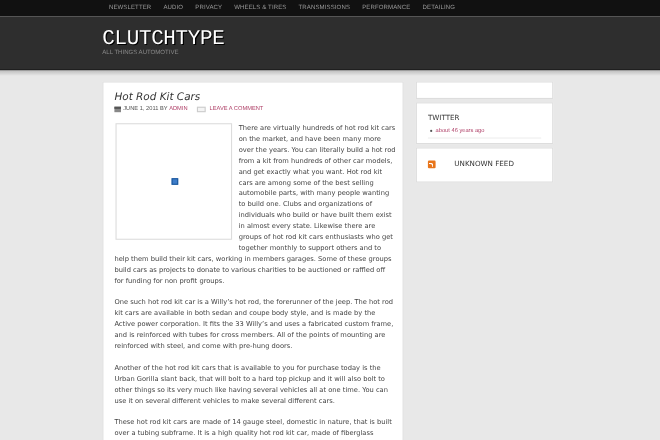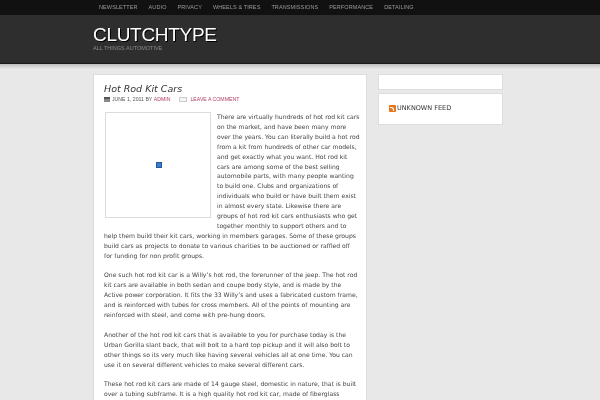--- a/index.html
+++ b/index.html
@@ -23,21 +23,21 @@
       position: absolute; left: 0; top: 15px; width: 600px; height: 49px;
       background: #2e2e2e;
       border-bottom: 1px solid #1a1a1a;
     }
     .shadow {
       position: absolute; left: 0; top: 64px; width: 600px; height: 5px;
       background: linear-gradient(#bdbdbd, #e8e8e8);
     }
     .site-title {
       position: absolute; left: 93px; top: 24px;
-      font-family: Liberation Sans, sans-serif;
+      font-family: Liberation Mono, monospace;
       font-size: 19px; color: #ffffff; letter-spacing: -0.3px;
       text-shadow: 1px 1px 0 #000;
     }
     .tagline {
       position: absolute; left: 93px; top: 45px;
       font-family: "Liberation Sans", sans-serif;
       font-size: 5.5px; color: #8a8a8a; text-transform: uppercase;
     }
     .main {
       position: absolute; left: 93px; top: 74px; width: 274px; height: 330px;
@@ -87,21 +87,21 @@
     }
     .w-empty { height: 16px; }
     .w-twitter { height: 38px; }
     .w-feed { height: 32px; }
     .widget-title {
       position: absolute; left: 10px;
       font-family: "DejaVu Sans", sans-serif;
       font-size: 6.5px; color: #333; text-transform: uppercase;
     }
     .w-twitter .widget-title { top: 9px; }
-    .w-feed .widget-title { top: 10px; display: flex; align-items: center; }
+    .w-feed .widget-title { top: 10px; display: flex; align-items: center; gap: 16px; }
     .tweet {
       position: absolute; left: 12px; top: 22px;
       font-family: "Liberation Sans", sans-serif;
       font-size: 5.2px; color: #b0436a; display: flex; align-items: center;
     }
     .tweet .dot { width: 2px; height: 2px; background: #555; border-radius: 50%; margin-right: 3px; }
     .twitter-rule {
       position: absolute; left: 10px; right: 10px; top: 31px; border-bottom: 1px solid #eee;
     }
     .rss {
@@ -148,19 +148,27 @@
     <div style="height:2px"></div>
     <p><span class="float-space"></span><span>There are virtually hundreds of hot rod kit cars on the market, and have been many more over the years. You can literally build a hot rod from a kit from hundreds of other car models, and get exactly what you want. Hot rod kit cars are among some of the best selling automobile parts, with many people wanting to build one. Clubs and organizations of individuals who build or have built them exist in almost every state. Likewise there are groups of hot rod kit cars enthusiasts who get together monthly to support others and to help them build their kit cars, working in members garages. Some of these groups build cars as projects to donate to various charities to be auctioned or raffled off for funding for non profit groups.</span></p>
     <p>One such hot rod kit car is a Willy’s hot rod, the forerunner of the jeep. The hot rod kit cars are available in both sedan and coupe body style, and is made by the Active power corporation. It fits the 33 Willy’s and uses a fabricated custom frame, and is reinforced with tubes for cross members. All of the points of mounting are reinforced with steel, and come with pre-hung doors.</p>
     <p>Another of the hot rod kit cars that is available to you for purchase today is the Urban Gorilla slant back, that will bolt to a hard top pickup and it will also bolt to other things so its very much like having several vehicles all at one time. You can use it on several different vehicles to make several different cars.</p>
     <p>These hot rod kit cars are made of 14 gauge steel, domestic in nature, that is built over a tubing subframe. It is a high quality hot rod kit car, made of fiberglass composites which have been gel coated for hardness. Most hot rod kit cars don’t require a great deal of mechanical knowledge to put together and in fact if you’ve</p>
   </div>
 </div>
 
 <div class="sidebar">
   <div class="widget w-empty"></div>
+  <div class="widget w-twitter">
+    <div class="widget-title">Twitter</div>
+    <div class="tweet">
+      <span class="dot"></span>
+      <span>about 46 years ago</span>
+    </div>
+    <div class="twitter-rule"></div>
+  </div>
   <div class="widget w-feed">
     <div class="widget-title">
       <span class="rss"></span>
       <span>Unknown Feed</span>
     </div>
   </div>
 </div>
 
 </body></html>

